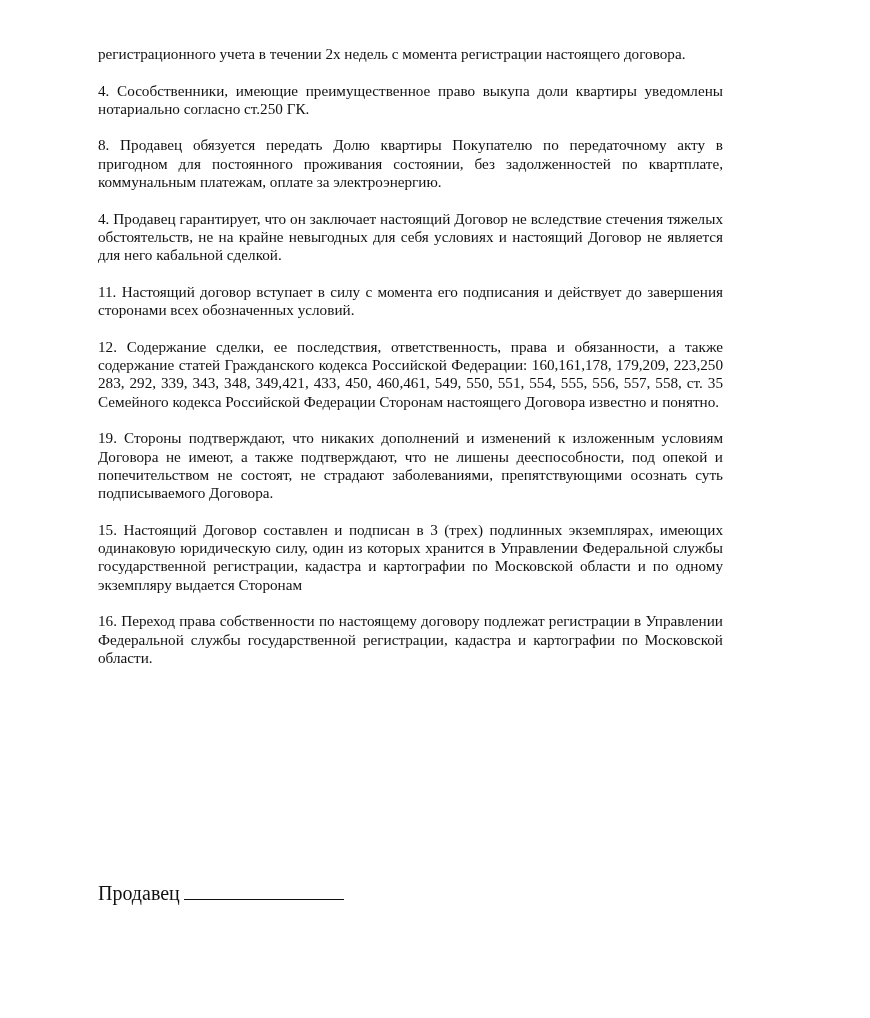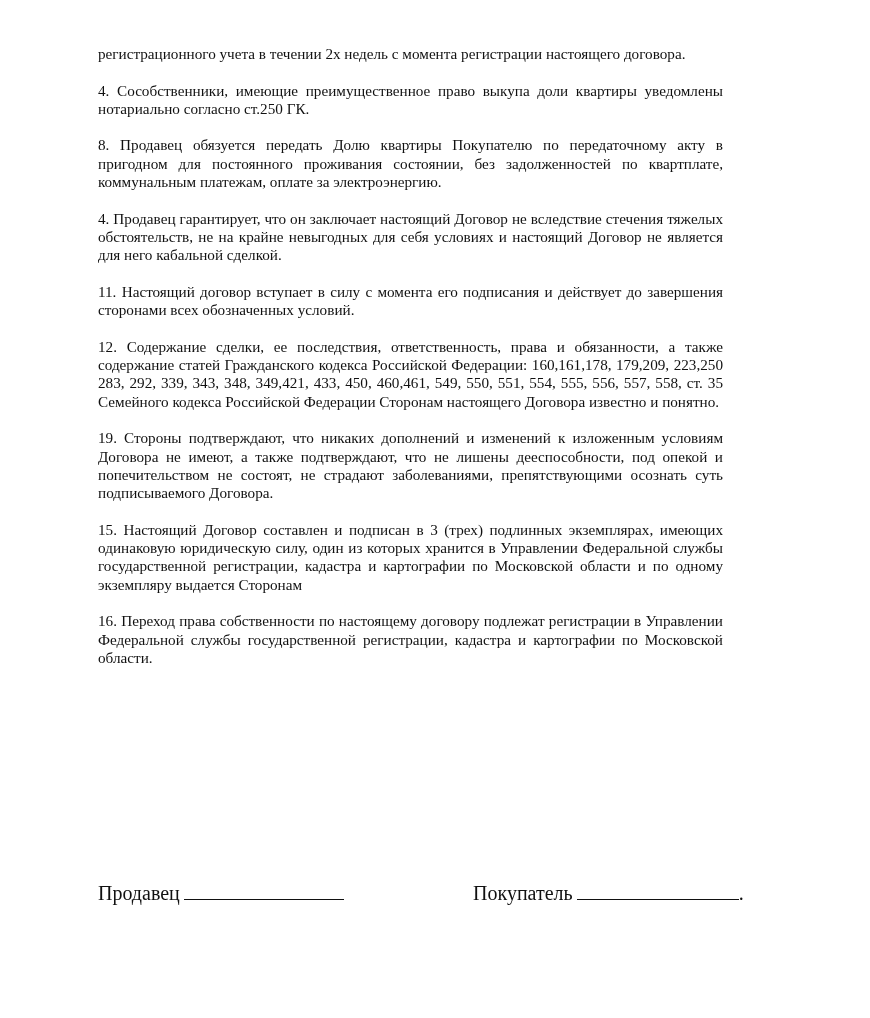--- a/index.html
+++ b/index.html
@@ -70,16 +70,13 @@
   <p class="para">12. Содержание сделки, ее последствия, ответственность, права и обязанности, а также содержание статей Гражданского кодекса Российской Федерации: 160,161,178, 179,209, 223,250 283, 292, 339, 343, 348, 349,421, 433, 450, 460,461, 549, 550, 551, 554, 555, 556, 557, 558, ст. 35 Семейного кодекса Российской Федерации Сторонам настоящего Договора известно и понятно.</p>
   <p class="para">19. Стороны подтверждают, что никаких дополнений и изменений к изложенным условиям Договора не имеют, а также подтверждают, что не лишены дееспособности, под опекой и попечительством не состоят, не страдают заболеваниями, препятствующими осознать суть подписываемого Договора.</p>
   <p class="para">15. Настоящий Договор составлен и подписан в 3 (трех) подлинных экземплярах, имеющих одинаковую юридическую силу, один из которых хранится в Управлении Федеральной службы государственной регистрации, кадастра и картографии по Московской области и по одному экземпляру выдается Сторонам</p>
   <p class="para">16. Переход права собственности по настоящему договору подлежат регистрации в Управлении Федеральной службы государственной регистрации, кадастра и картографии по Московской области.</p>
 </div>
 
 <div class="signatures">
   <div class="sig seller">
     <span>Продавец</span><span class="sig-line"></span>
   </div>
-  <div class="sig buyer">
-    <span>Покупатель</span><span class="sig-line"></span><span>.</span>
-  </div>
 </div>
 
 </body></html>

